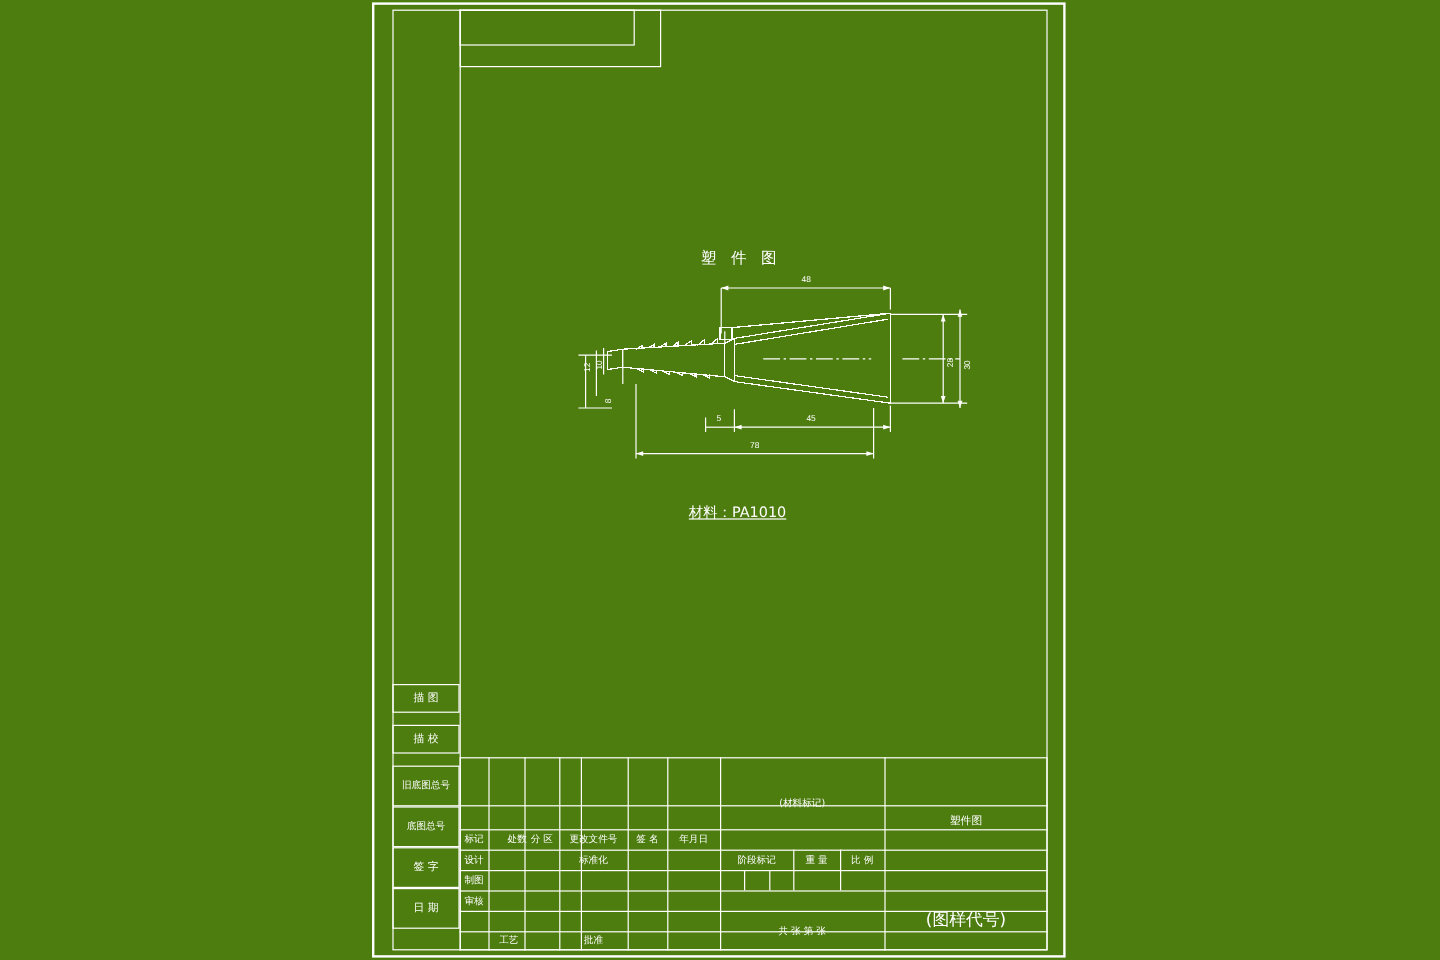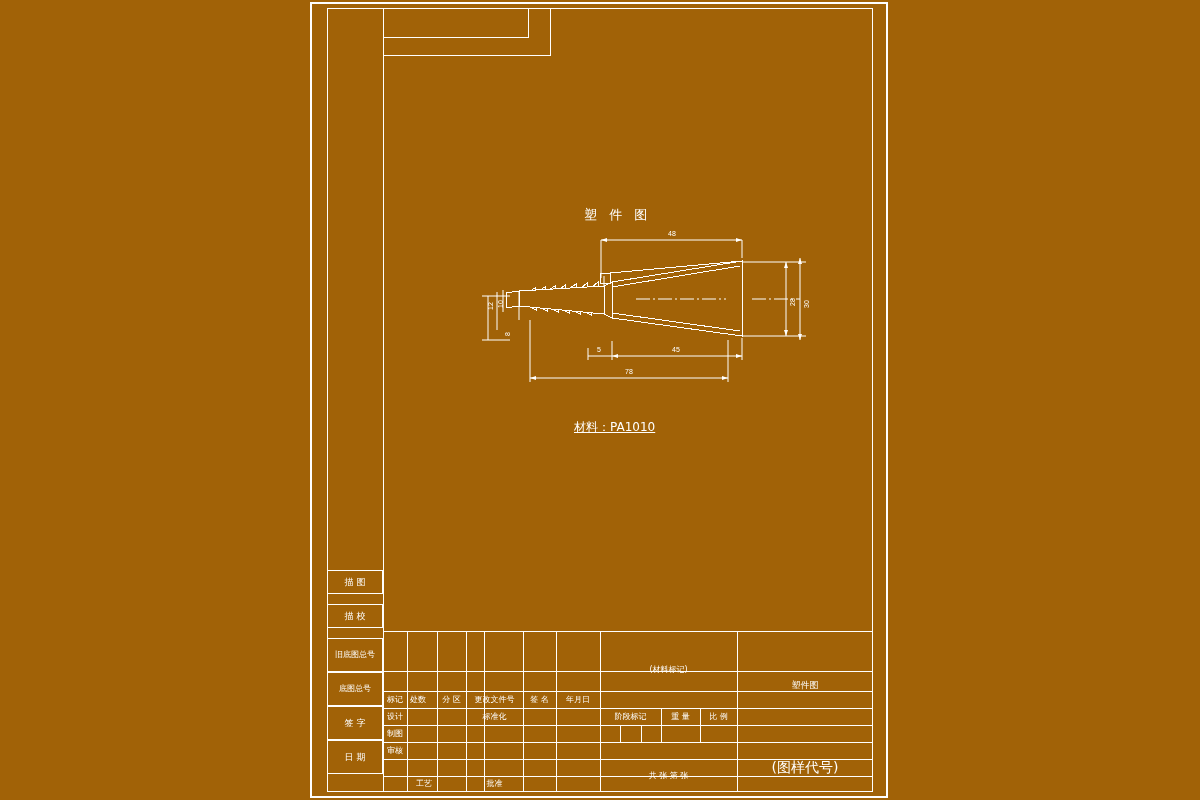--- a/index.html
+++ b/index.html
@@ -10,21 +10,21 @@
   body {
     width: 1200px;
     height: 800px;
     overflow: hidden;
     font-family: "Liberation Sans", sans-serif;
   }
   #canvas {
     position: relative;
     width: 1200px;
     height: 800px;
-    background: #a16207;
+    background: #4d7c0f;
   }
   
   .ln {
     position: absolute;
     background: #ffffff;
   }
   .hln { height: 1px; }
   .vln { width: 1px; }
   .box {
     position: absolute;
@@ -225,21 +225,21 @@
   <div class="ln vln" style="left:600px; top:631px; width:1px; height:161px;"></div>
   <div class="ln vln" style="left:737px; top:631px; width:1px; height:161px;"></div>
 
   <div class="ln vln" style="left:661px; top:708px; width:1px; height:34px;"></div>
   <div class="ln vln" style="left:700px; top:708px; width:1px; height:34px;"></div>
 
   <div class="ln vln" style="left:620px; top:725px; width:1px; height:17px;"></div>
   <div class="ln vln" style="left:641px; top:725px; width:1px; height:17px;"></div>
 
   <div class="cell" style="left:383px; top:691px; width:24px; height:17px; font-size:8px;">标记</div>
-  <div class="cell" style="left:391px; top:691px; width:30px; height:17px; font-size:8px;padding-left:12px;">处数</div>
+  <div class="cell" style="left:404px; top:691px; width:30px; height:17px; font-size:8px;padding-left:12px;">处数</div>
   <div class="cell" style="left:437px; top:691px; width:29px; height:17px; font-size:8px;">分 区</div>
   <div class="cell" style="left:466px; top:691px; width:57px; height:17px; font-size:8px;">更改文件号</div>
   <div class="cell" style="left:523px; top:691px; width:33px; height:17px; font-size:8px;">签 名</div>
   <div class="cell" style="left:556px; top:691px; width:44px; height:17px; font-size:8px;">年月日</div>
 
   <div class="cell" style="left:383px; top:708px; width:24px; height:17px; font-size:8px;">设计</div>
   <div class="cell" style="left:383px; top:725px; width:24px; height:17px; font-size:8px;">制图</div>
   <div class="cell" style="left:383px; top:742px; width:24px; height:17px; font-size:8px;">审核</div>
   <div class="cell" style="left:383px; top:776px; width:24px; height:16px; font-size:8px;padding-left:29px;">工艺</div>
 

